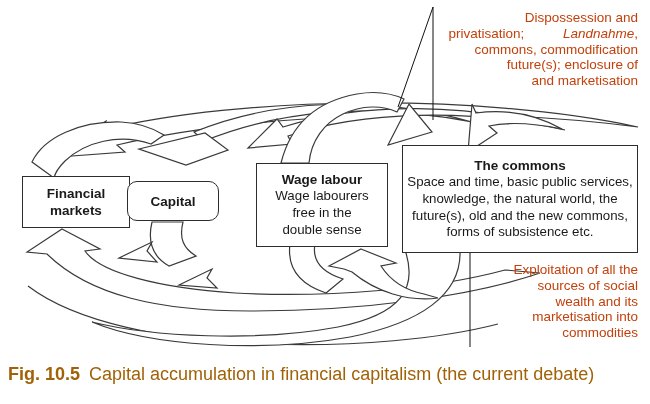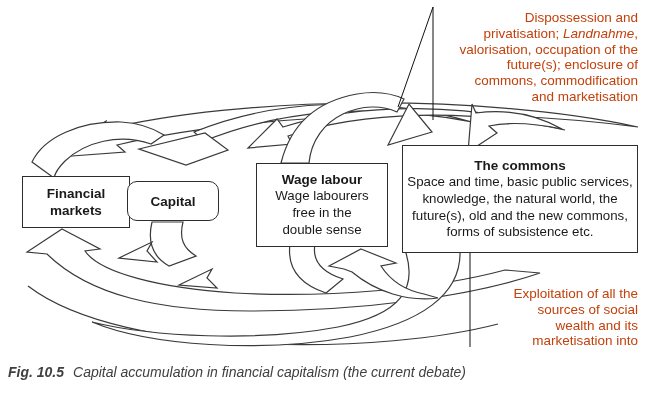--- a/index.html
+++ b/index.html
@@ -12,22 +12,22 @@
   svg.arrows path.line { fill:none; }
   svg.arrows path.leader { stroke:#111; stroke-width:1; fill:none; }
   .box {
     position:absolute; background:#ffffff; border:1.4px solid #2d2d2d;
     display:flex; flex-direction:column; align-items:center; justify-content:center;
     text-align:center; box-sizing:border-box; padding:2px 16px;
   }
   .box .title { font-weight:bold; font-size:13.5px; line-height:17px; }
   .box .body  { font-size:13.3px; line-height:16.8px; }
   .ann { position:absolute; text-align:right; font-size:13.5px; line-height:15.8px; color:#c2410c; }
-  .ann .it { font-style:italic; }
-  .caption { position:absolute; left:8px; top:364px; font-size:14px; color:#404040;font-style:italic; }
+  .ann .it { font-style:italic;margin-left:35px; }
+  .caption { position:absolute; left:8px; top:364px; font-size:18px; color:#a16207; }
   .caption .fig { font-weight:bold; margin-right:9px; }
 </style>
 </head>
 <body>
 
 <div class="stage">
 
   <svg class="arrows" width="650" height="355" viewBox="0 0 650 355">
 
     <path d="M 638 127 C 480 93 240 96 103 130 L 106 121 L 45 158 L 125 152 L 117 145 C 255 113 470 105 638 127 Z"></path>
@@ -67,30 +67,30 @@
   </div>
 
   <div class="box" style="left:402px; top:145px; width:236px; height:108px;">
     <div class="title">The commons</div>
     <div class="body" style="width:226px;">Space and time, basic public services, knowledge, the natural world, the future(s), old and the new commons, forms of subsistence etc.</div>
   </div>
 
   <div class="ann" style="right:12px; top:10px; width:200px;">
     <div>Dispossession and</div>
     <div><span>privatisation; </span><span class="it">Landnahme</span><span>,</span></div>
-    <div>valorisation, occupation of the</div>
+    <div>commons, commodification</div>
     <div>future(s); enclosure of</div>
-    <div>commons, commodification</div>
     <div>and marketisation</div>
   </div>
 
-  <div class="ann" style="right:12px; top:262px; width:160px;margin-top:24px;">
+  <div class="ann" style="right:12px; top:262px; width:160px;">
     <div>Exploitation of all the</div>
     <div>sources of social</div>
     <div>wealth and its</div>
     <div>marketisation into</div>
+    <div>commodities</div>
   </div>
 
   <div class="caption">
     <span class="fig">Fig. 10.5</span><span>Capital accumulation in financial capitalism (the current debate)</span>
   </div>
 
 </div>
 
 </body></html>

